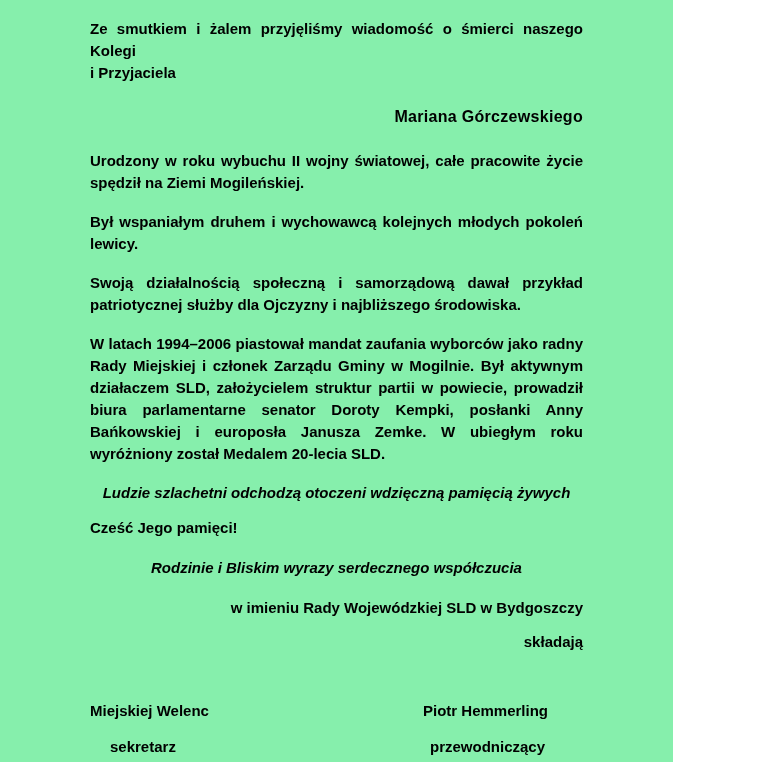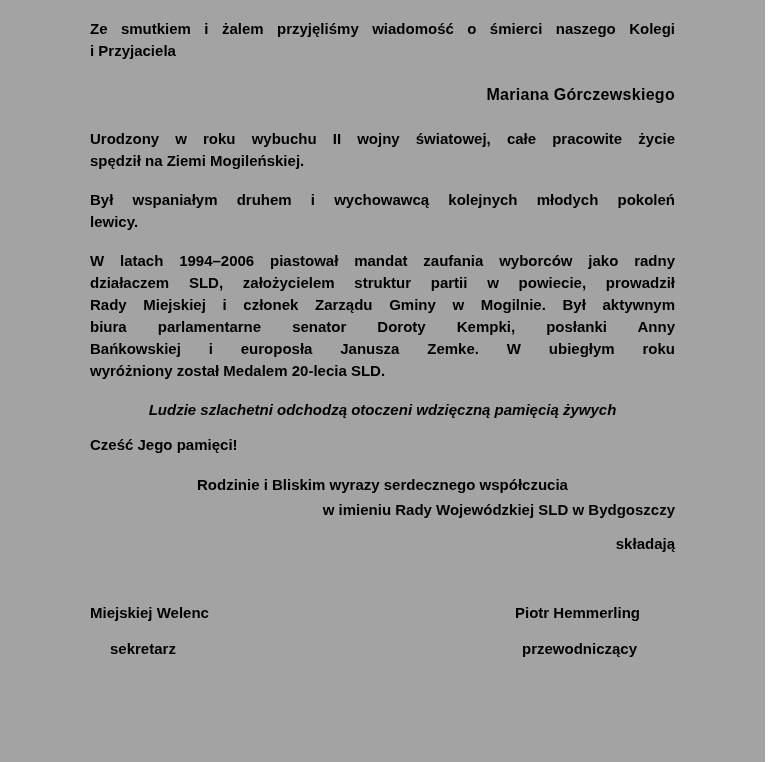--- a/index.html
+++ b/index.html
@@ -1,20 +1,20 @@
 <!DOCTYPE html>
 <html lang="pl"><head>
 <meta charset="utf-8">
 <style>
   html, body { margin: 0; padding: 0; background: #ffffff; }
   .page {
     position: relative;
-    width: 765px;
+    width: 673px;
     height: 762px;
-    background: #a3a3a3;
+    background: #86efac;
     color: #000000;
     font-family: "Liberation Sans", sans-serif;
     font-weight: bold;
     overflow: hidden;
   }
   .content {
     padding: 18px 90px 0 90px; 
   }
   .line {
     font-size: 15px;
@@ -32,21 +32,21 @@
     text-align: right;
     letter-spacing: 0.3px;
     margin: 18px 0 18px 0;
   }
   .motto {
     font-style: italic;
     text-align: center;
     margin: 0 0 13px 0;
   }
   .tribute { margin: 0 0 18px 0; }
-  .closing-1 { text-align: center; margin: 0 0 3px 0; }
+  .closing-1 { text-align: center; margin: 0 0 18px 0; font-style: italic; }
   .closing-2 { text-align: right; margin: 0 0 12px 0; }
   .closing-3 { text-align: right; margin: 0; }
   .signatures {
     display: flex;
     justify-content: space-between;
     margin-top: 47px;
   }
   .sig-col-left { width: 250px; }
   .sig-col-right { width: 160px; margin-left: 8px; }
   .sig-role-left { margin: 14px 0 0 20px; }
@@ -68,25 +68,29 @@
     <div class="para">
       <div class="line just">Urodzony w roku wybuchu II wojny światowej, całe pracowite życie</div>
       <div class="line">spędził na Ziemi Mogileńskiej.</div>
     </div>
 
     <div class="para">
       <div class="line just">Był wspaniałym druhem i wychowawcą kolejnych młodych pokoleń</div>
       <div class="line">lewicy.</div>
     </div>
 
+    <div class="para">
+      <div class="line just">Swoją działalnością społeczną i samorządową dawał przykład</div>
+      <div class="line">patriotycznej służby dla Ojczyzny i najbliższego środowiska.</div>
+    </div>
 
     <div class="para">
       <div class="line just">W latach 1994–2006 piastował mandat zaufania wyborców jako radny</div>
+      <div class="line just">Rady Miejskiej i członek Zarządu Gminy w Mogilnie. Był aktywnym</div>
       <div class="line just">działaczem SLD, założycielem struktur partii w powiecie, prowadził</div>
-      <div class="line just">Rady Miejskiej i członek Zarządu Gminy w Mogilnie. Był aktywnym</div>
       <div class="line just">biura parlamentarne senator Doroty Kempki, posłanki Anny</div>
       <div class="line just">Bańkowskiej i europosła Janusza Zemke. W ubiegłym roku</div>
       <div class="line">wyróżniony został Medalem 20-lecia SLD.</div>
     </div>
 
     <div class="line motto">Ludzie szlachetni odchodzą otoczeni wdzięczną pamięcią żywych</div>
 
     <div class="line tribute">Cześć Jego pamięci!</div>
 
     <div class="line closing-1">Rodzinie i Bliskim wyrazy serdecznego współczucia</div>

